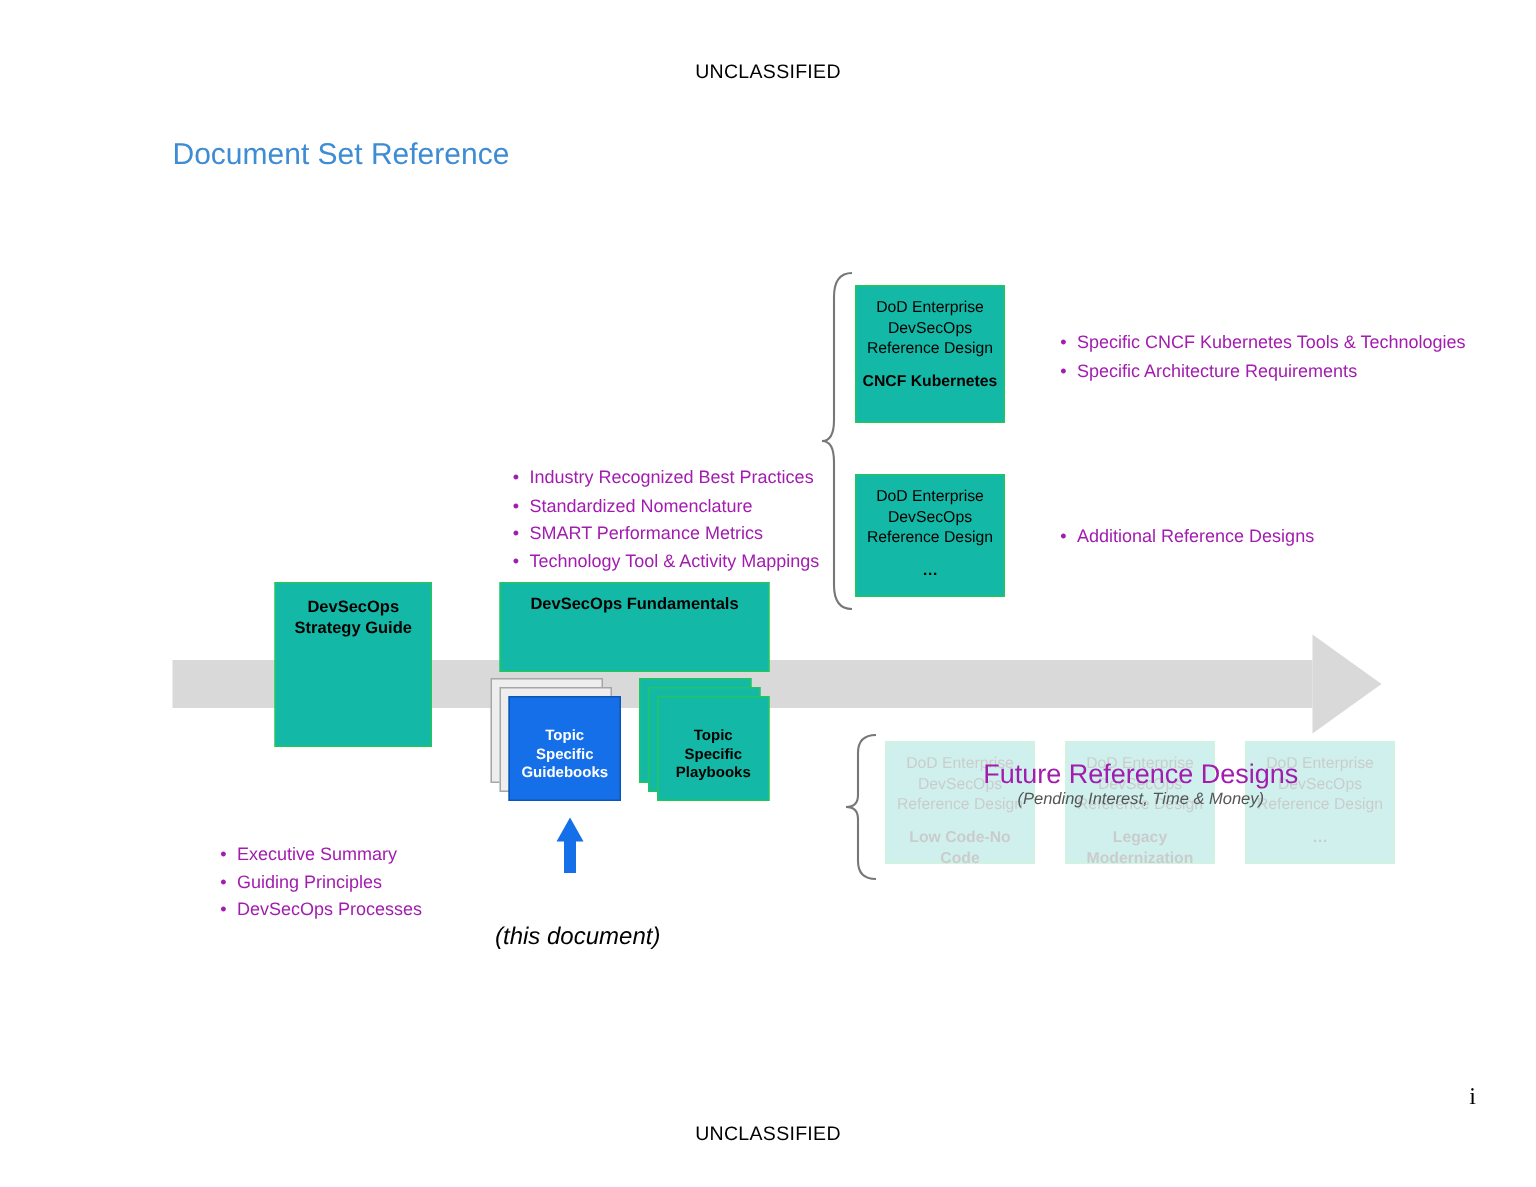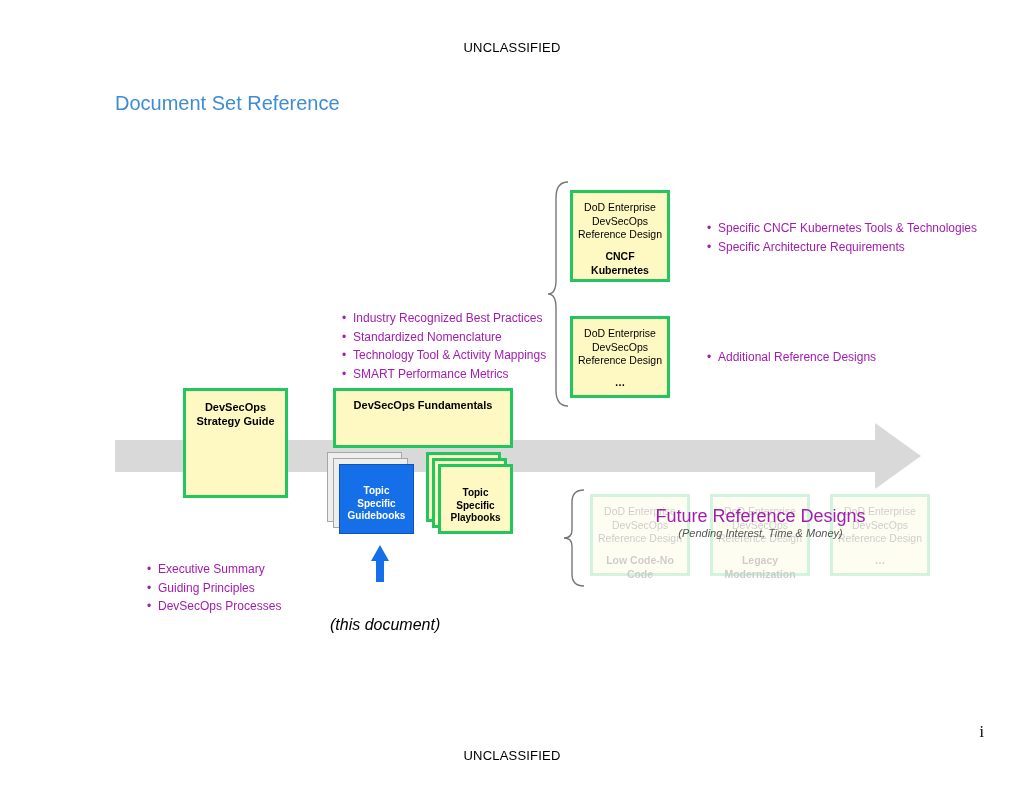--- a/index.html
+++ b/index.html
@@ -49,22 +49,22 @@
     top: 423px;   
     width: 0; height: 0;
     border-top: 33px solid transparent;
     border-bottom: 33px solid transparent;
     border-left: 46px solid #d9d9d9;
   }
 
   
   .card {
     position: absolute;
-    background: #fef9c3;
-    border: 3px solid #22c55e;
+    background: #14b8a6;
+    border: 1px solid #22c55e;
     box-sizing: border-box;
     text-align: center;
     font-size: 11px;
     line-height: 1.25;
     padding: 6px 4px;
   }
   .card-title { font-weight: bold; }
 
   
   .strategy {
@@ -286,26 +286,26 @@
   <div class="row">
       <span class="dot"></span>
       <span>Industry Recognized Best Practices</span>
     </div>
   <div class="row">
       <span class="dot"></span>
       <span>Standardized Nomenclature</span>
     </div>
   <div class="row">
       <span class="dot"></span>
+      <span>SMART Performance Metrics</span>
+    </div>
+  <div class="row">
+      <span class="dot"></span>
       <span>Technology Tool &amp; Activity Mappings</span>
     </div>
-  <div class="row">
-      <span class="dot"></span>
-      <span>SMART Performance Metrics</span>
-    </div>
 </div>
 
 <div class="bullets bl-cncf">
   <div class="row">
       <span class="dot"></span>
       <span>Specific CNCF Kubernetes Tools &amp; Technologies</span>
     </div>
   <div class="row">
       <span class="dot"></span>
       <span>Specific Architecture Requirements</span>

